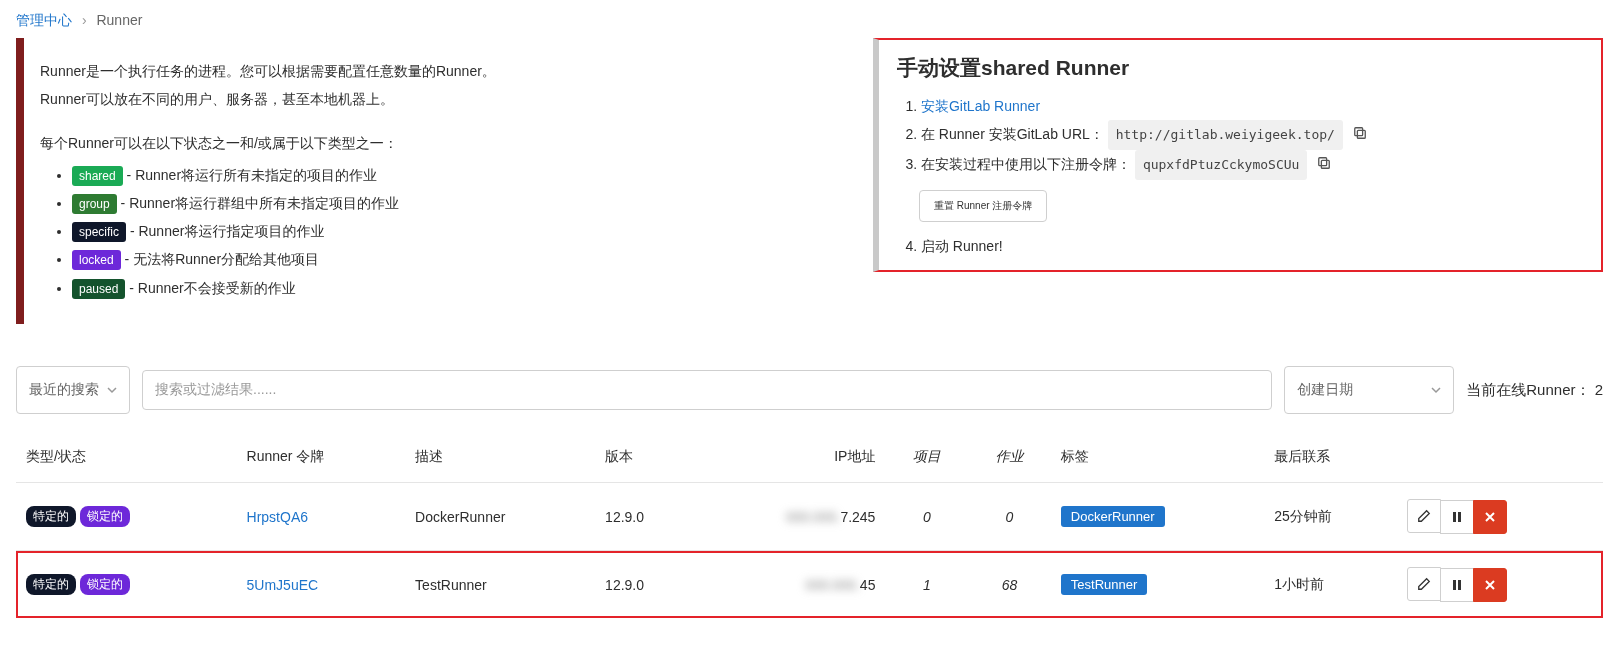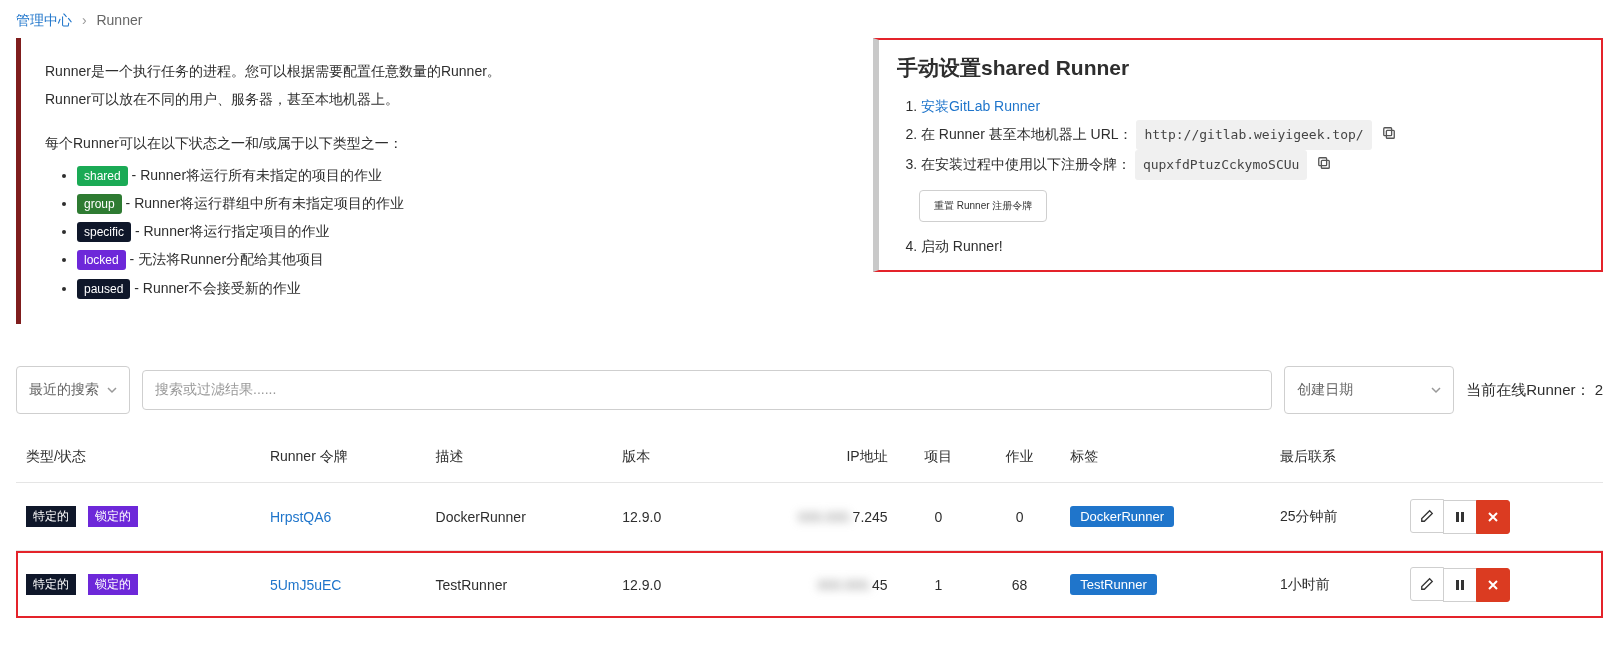--- a/index.html
+++ b/index.html
@@ -11,40 +11,40 @@
   padding: 12px 16px 24px;
 }
 a { color: #1f75cb; text-decoration: none; }
 
 
 .breadcrumb { color: #666; margin-bottom: 8px; font-size: 14px; }
 .breadcrumb .sep { margin: 0 6px; color: #999; }
 
 
 .panels { display: flex; gap: 48px; margin-top: 8px; }
-.panel-left { flex: 1; border-left: 5px solid #7f1d1d; padding: 22px 24px; background: #fff; }
+.panel-left { flex: 1; border-left: 8px solid #7f1d1d; padding: 22px 16px; background: #fff; }
 .panel-right { flex: 0 0 46%; }
 .panel-left p { line-height: 1.7; margin-bottom: 4px; }
 .panel-left .gap { height: 16px; }
 .panel-left ul { list-style: disc; padding-left: 32px; margin-top: 6px; }
 .panel-left li { line-height: 2; }
 .badge {
   display: inline-block;
   padding: 1px 7px;
   border-radius: 3px;
   color: #fff;
   font-size: 12px;
   line-height: 18px;
   vertical-align: baseline;
 }
 .b-green  { background: #1aaa55; }
 .b-olive  { background: #2e7b32; }
 .b-blue   { background: #0f172a; }
 .b-orange { background: #6d28d9; }
-.b-grey   { background: #0f172a; margin-top: 6px; }
+.b-grey   { background: #14532d; margin-top: 6px; }
 
 .panel-right-inner {
   border: 2px solid #e4232a;
   border-left: 6px solid #c9c9c9;
   padding: 14px 18px 10px;
 }
 .panel-right h3 { font-size: 21px; font-weight: 700; margin-bottom: 10px; }
 .panel-right ol { list-style: decimal; padding-left: 24px; }
 .panel-right li { line-height: 2; font-size: 14px; }
 .code {
@@ -111,38 +111,38 @@
 .rtable { width: 100%; border-collapse: collapse; margin-top: 18px; }
 .rtable th, .rtable td {
   text-align: left;
   padding: 16px 10px;
   font-weight: 400;
   font-size: 14px;
   vertical-align: middle;
 }
 .rtable thead th { color: #2e2e2e; font-weight: 400; }
 .rtable tbody tr { border-top: 1px solid #e5e5e5; }
-.center { text-align: center !important; }
+.center { text-align: center !important; font-style: italic; }
 .row-highlight { outline: 2px solid #e4232a; outline-offset: -2px; }
 .token-link { color: #1f75cb; cursor: pointer; }
 .tag-pill {
   display: inline-block;
   background: #1f75cb;
   color: #fff;
   padding: 3px 10px;
   border-radius: 3px;
   font-size: 13px;
 }
 .badge-sm {
   display: inline-block;
   padding: 2px 7px;
-  border-radius: 0;
+  border-radius: 8px;
   color: #fff;
   font-size: 12px;
-  margin-right: 12px;
+  margin-right: 4px;
 }
 .actions { white-space: nowrap; text-align: right; }
 .icon-btn {
   display: inline-flex;
   align-items: center;
   justify-content: center;
   width: 34px;
   height: 34px;
   border: 1px solid #cfcfcf;
   border-radius: 3px;
@@ -178,21 +178,21 @@
       <li><span class="badge b-grey">paused</span> <span>- Runner不会接受新的作业</span></li>
     </ul>
   </div>
 
   <div class="panel-right">
     <div class="panel-right-inner">
       <h3>手动设置shared Runner</h3>
       <ol>
         <li><a>安装GitLab Runner</a></li>
         <li>
-          <span>在 Runner 甚至本地机器上 URL：</span>
+          <span>在 Runner 安装GitLab URL：</span>
           <span class="code">http://gitlab.weiyigeek.top/</span>
           <span class="copy-icon">
             <svg width="14" height="14" viewBox="0 0 16 16" fill="none" stroke="currentColor" stroke-width="1.5">
                 <rect x="5" y="5" width="9" height="9" rx="1"></rect>
                 <rect x="2" y="2" width="9" height="9" rx="1"></rect>
               </svg>
           </span>
         </li>
         <li>
           <span>在安装过程中使用以下注册令牌：</span>

